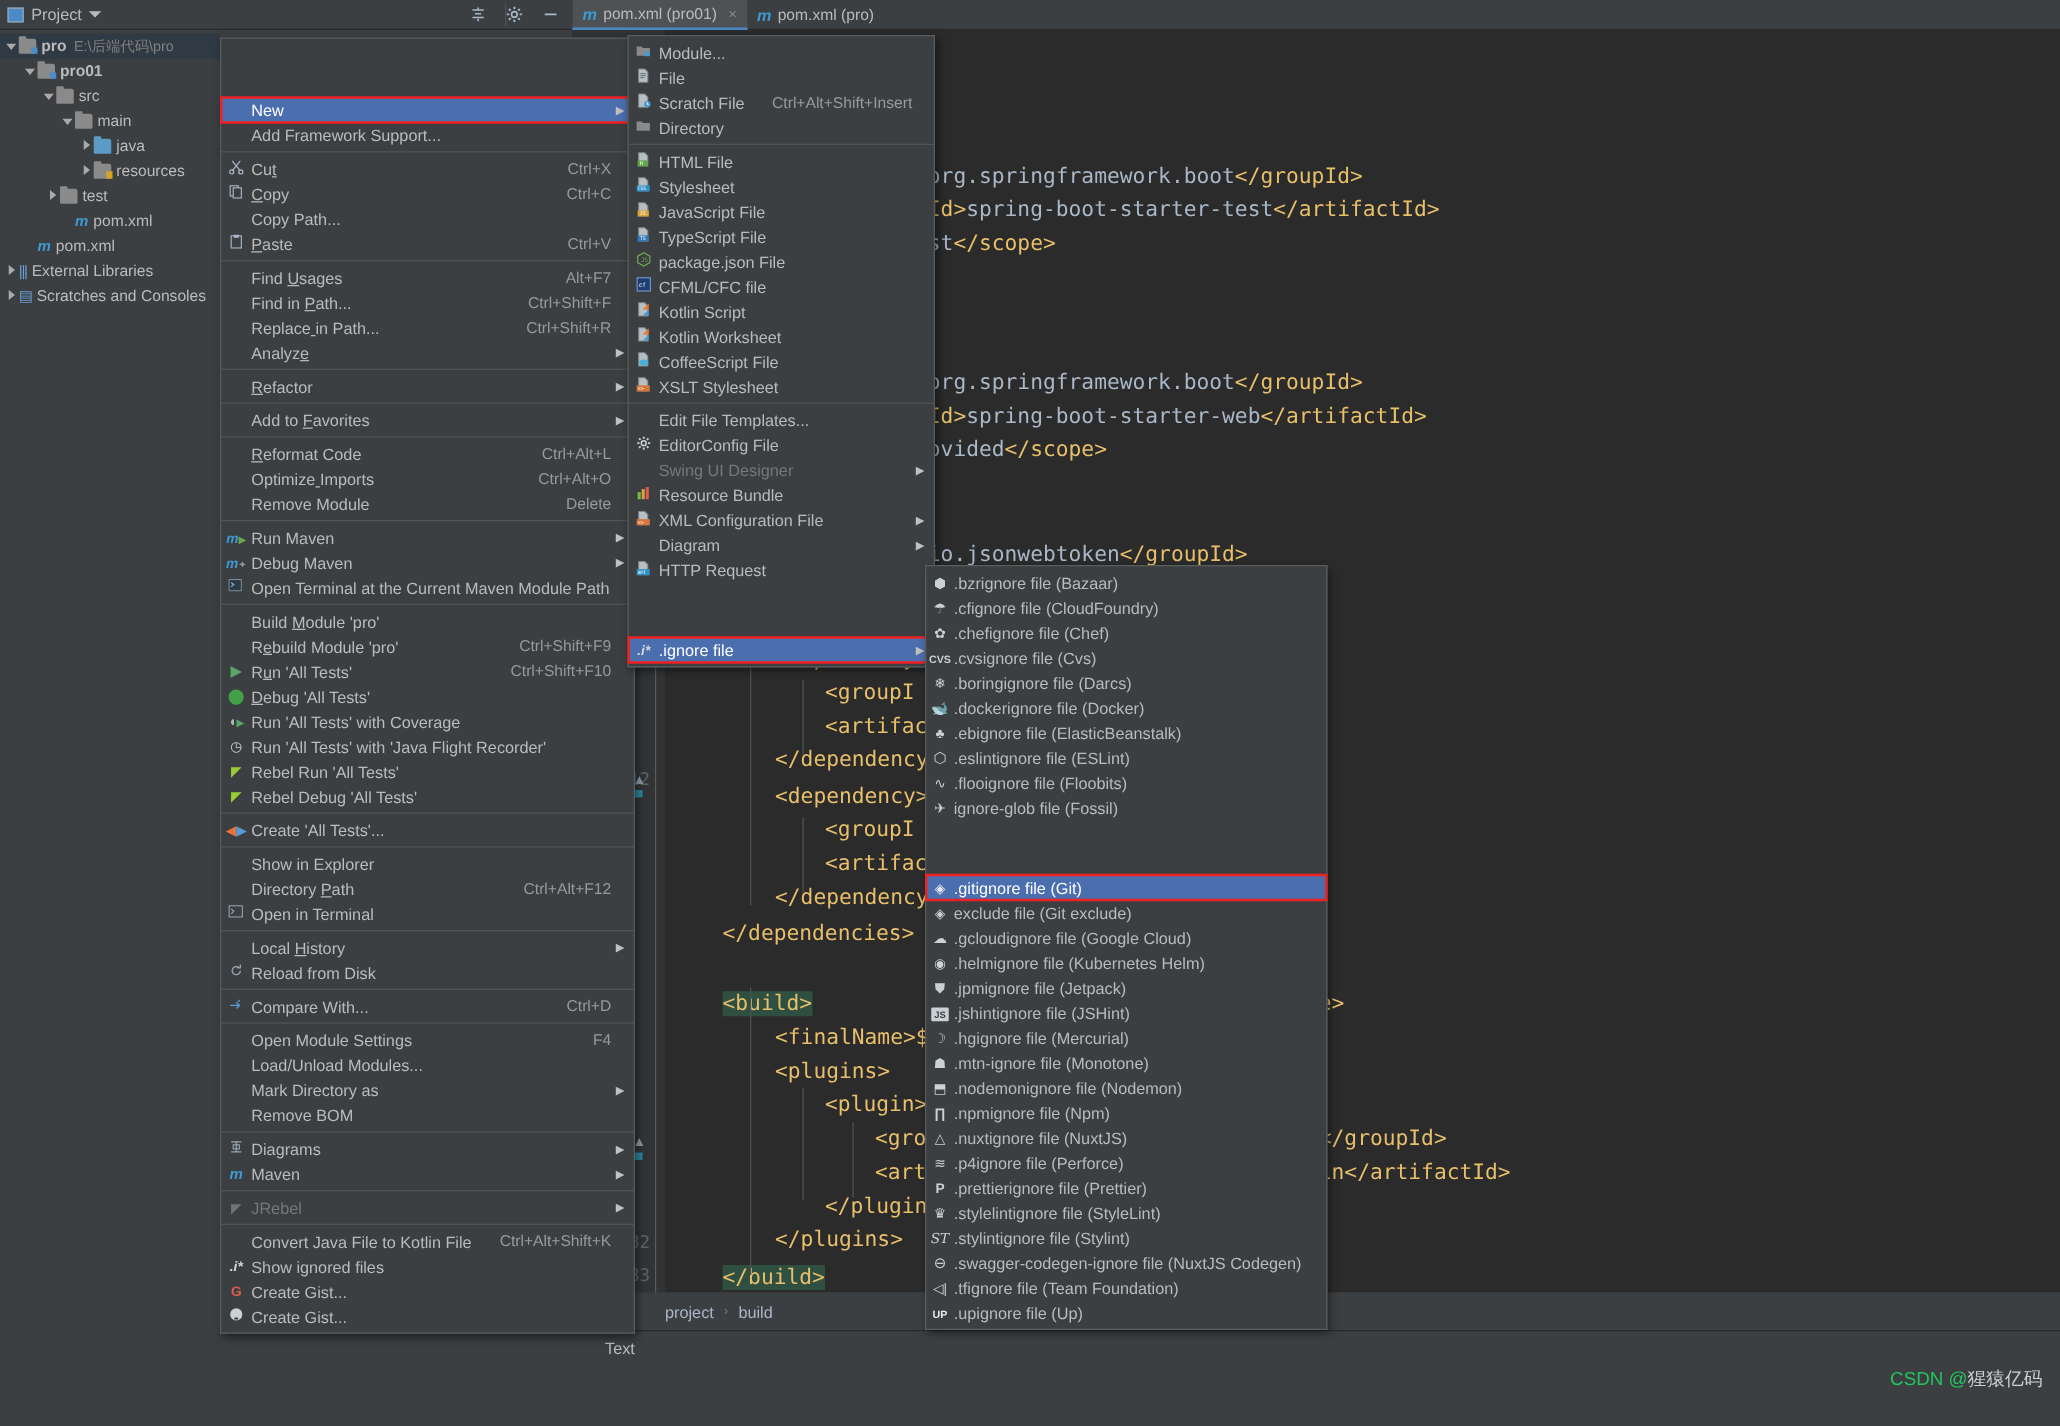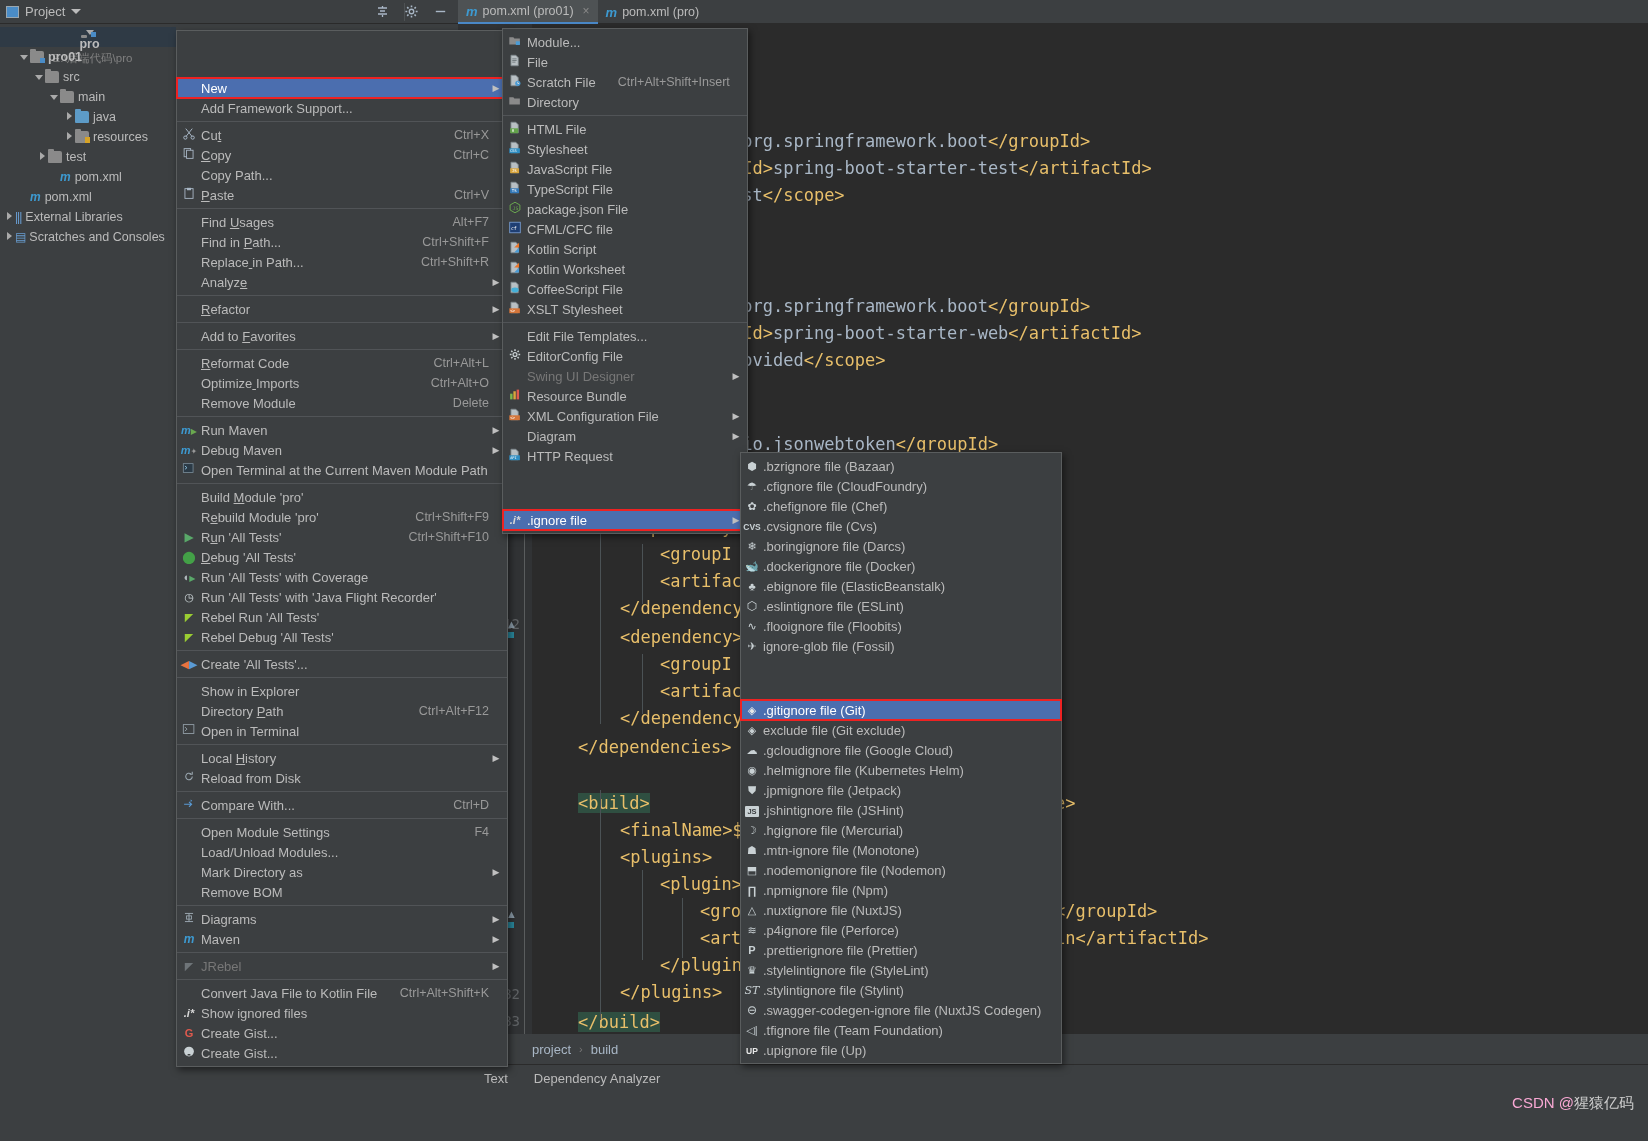--- a/index.html
+++ b/index.html
@@ -47,21 +47,21 @@
   .m-icon { color: #3d9ad1; font-style: italic; font-weight: bold; font-size: 13px; }
   .tab-close { color: #888; font-size: 12px; margin-left: 4px; }
 
   
   .tree {
     position: absolute; left: 0; top: 24px; width: 176px; height: 1117px;
     background: #3c3f41; font-size: 12.5px; color: #bbbbbb;
     padding-top: 3px;
   }
   .trow { display: flex; align-items: center; height: 20px; white-space: nowrap; }
-  .trow.sel { background: #2f3a45; flex-direction: column; }
+  .trow.sel { background: #2f3a45; }
   .tw { width: 12px; display: inline-block; text-align: center; color:#aaa; font-size:9px;}
   .tri-d { display:inline-block; width:0; height:0; border-left:4px solid transparent; border-right:4px solid transparent; border-top:5px solid #aaa;}
   .tri-r { display:inline-block; width:0;height:0; border-top:4px solid transparent;border-bottom:4px solid transparent;border-left:5px solid #aaa;}
   .fic { width: 14px; height: 12px; display:inline-block; margin-right:4px; position:relative; }
   .fic.folder { background:#8a8a8a; border-radius:1px 2px 1px 1px; }
   .fic.folder.blue { background:#5d9bc7; }
   .fic.folder:after{ content:''; position:absolute; left:0; top:-2px; width:6px; height:3px; background:inherit; border-radius:1px;}
   .fic.src:before{ content:''; position:absolute; right:-1px; bottom:0; width:5px;height:5px;background:#4a8cc7;}
   .fic.res:before{ content:''; position:absolute; right:-1px; bottom:0; width:5px;height:6px;background:#d6a327;}
   .mfile { color:#3d9ad1; font-style:italic; font-weight:bold; font-size:12px; margin-right:4px;}
@@ -103,21 +103,21 @@
     background:#3c3f41; display:flex; align-items:center; padding-left:74px;
     font-size:13px; color:#a9b7c6;
   }
   .crumb-sep{ margin:0 8px; color:#777; font-size:11px;}
   .bottombar{
     position:absolute; left:458px; top:1064px; width:1190px; height:77px;
     background:#3c3f41; border-top:1px solid #2b2b2b; padding-top:6px;
     display:flex; gap:26px; padding-left:26px; font-size:13px; color:#bbbbbb;
   }
   .watermark{ position:absolute; right:14px; top:1094px; font-size:15px; color:#cfcfcf; }
-  .wm-red{color:#f9a8d4;}
+  .wm-red{color:#22c55e;}
 
   
   .menu {
     position:absolute; background:#3c3f41; border:1px solid #5a5d5e;
     box-shadow: 2px 3px 7px rgba(0,0,0,.5); font-size:13px; color:#bbbbbb;
     padding: 3px 0;
   }
   .mi { display:flex; align-items:center; height:20px; padding:0 4px 0 0; position:relative; white-space:nowrap; }
   .mi.sel { background:#4b6eaf; color:#ffffff;margin-top:44px; }
   .mi.sel.ring { outline:2px solid #ee2222; outline-offset:-1px; }
@@ -310,21 +310,20 @@
   </div>
 
   <div class="breadcrumb" id="breadcrumb">
       <span>project</span>
       <span class="crumb-sep">›</span>
       <span>build</span>
     </div>
 
   <div class="bottombar">
     <span>Text</span>
-    <span>Dependency Analyzer</span>
   </div>
 
   <div class="watermark">
     <span class="wm-red">CSDN @</span><span>猩猿亿码</span>
   </div>
 
   <div class="menu" id="menu1">
       <div class="mi sel ring">
         <span class="mi-ic"></span>
         <span class="mi-label">New</span>

